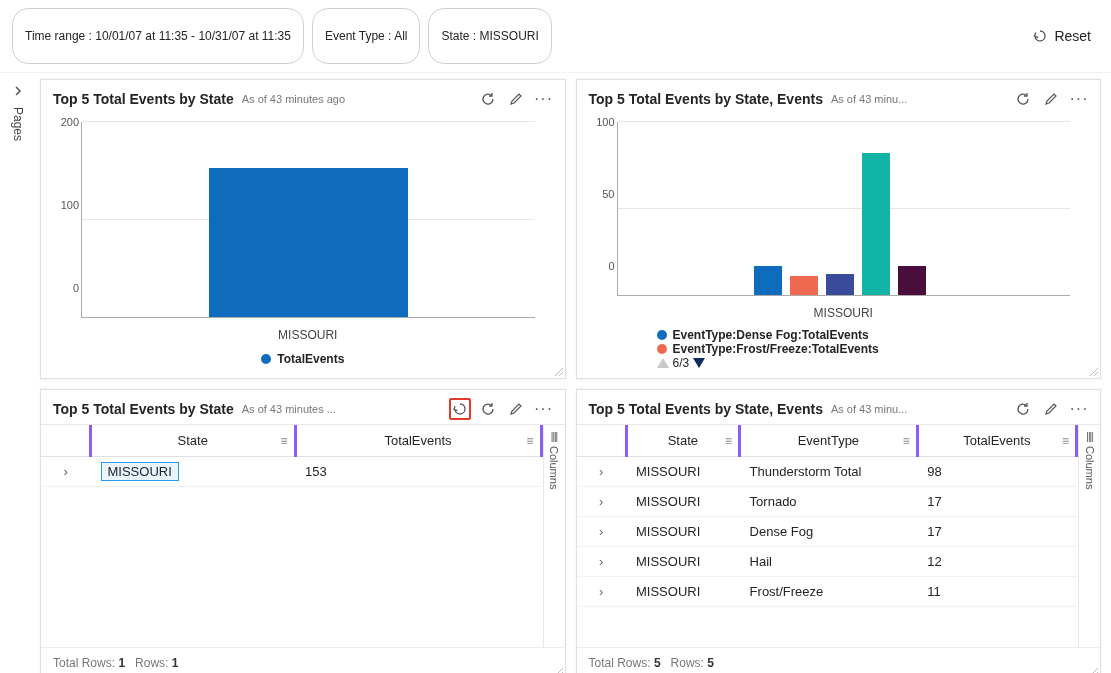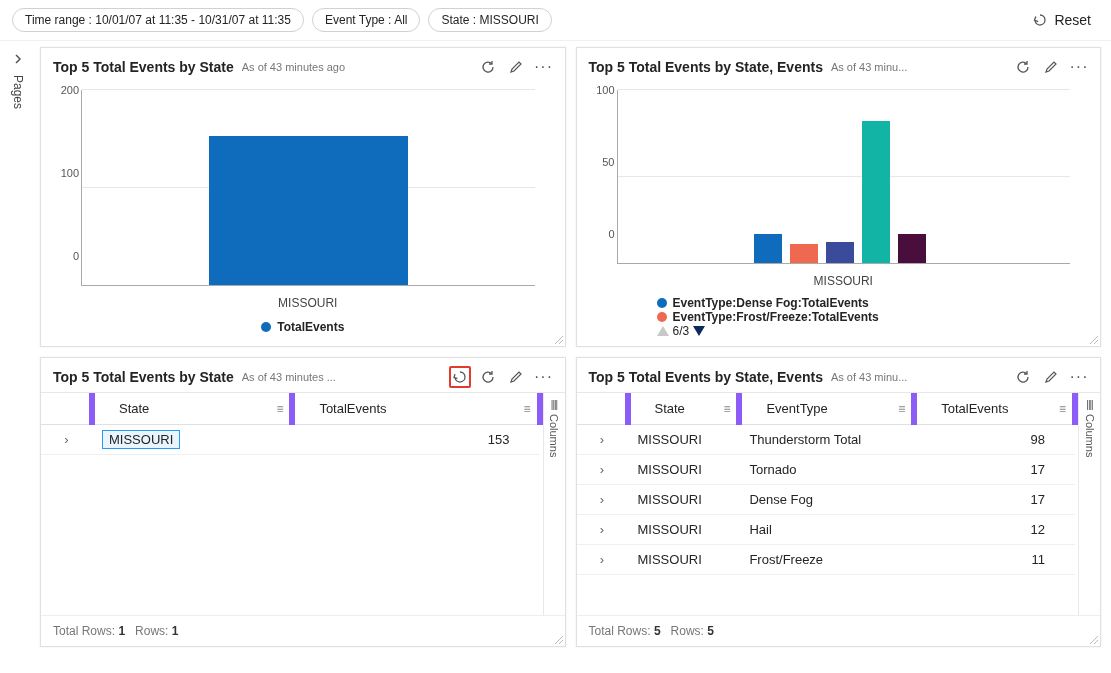--- a/index.html
+++ b/index.html
@@ -13,21 +13,21 @@
   .top-bar {
     display: flex;
     align-items: center;
     padding: 8px 12px;
     gap: 8px;
     border-bottom: 1px solid #f0f0f0;
   }
   .pill {
     border: 1px solid #d1d1d1;
     border-radius: 16px;
-    padding: 4px 12px;
+    padding: 20px 12px;
     font-size: 12px;
     background: #fff;
     cursor: pointer;
     white-space: nowrap;
   }
   .spacer { flex: 1; }
   .reset-btn {
     display: flex;
     align-items: center;
     gap: 6px;
@@ -114,25 +114,25 @@
   .bar2 { position:absolute; bottom:0; width: 28px; }
   .legend2 { font-size: 12px; padding: 2px 0 0 70px; }
   .legend2-row { display:flex; align-items:center; gap:6px; font-weight:600; }
   .pager { display:flex; align-items:center; gap:4px; padding-left: 70px; font-size:12px; }
   .tri-up { width:0;height:0;border-left:6px solid transparent;border-right:6px solid transparent;border-bottom:10px solid #c8c8c8; cursor:pointer;}
   .tri-down { width:0;height:0;border-left:6px solid transparent;border-right:6px solid transparent;border-top:10px solid #0d2a5b; cursor:pointer;}
   
   .table-wrap { flex:1; display:flex; overflow:hidden; border-top:1px solid #e8e8e8; }
   .table-main { flex:1; overflow:auto; }
   table { border-collapse: collapse; width: 100%; }
-  th { text-align:left; font-weight:400; font-size:13px; padding: 8px 24px; border-bottom:1px solid #e0e0e0; border-right:6px solid #8b5cf6; position:relative; background:#fff;}
+  th { text-align:center; font-weight:400; font-size:13px; padding: 8px 24px; border-bottom:1px solid #e0e0e0; border-right:3px solid #8b5cf6; position:relative; background:#fff;}
   th .colmenu { position:absolute; right:6px; top:50%; transform:translateY(-50%); color:#888; cursor:pointer; font-size:12px;}
   td { padding: 7px 10px; border-bottom:1px solid #f0f0f0; font-size:13px; }
   td.expander { width:28px; text-align:center; color:#666; cursor:pointer;}
-  td.num { text-align:right; padding-right: 30px;}
+  td.num { text-align:left; padding-right: 30px;}
   .row-highlight td.state-cell span { border: 1.5px solid #2899f5; padding: 1px 6px; background:#eaf4fd;}
   .columns-rail { width:22px; border-left:1px solid #e8e8e8; display:flex; flex-direction:column; align-items:center; padding-top:6px; gap:4px; color:#555;}
   .columns-rail .bars { font-size:10px; letter-spacing:-1px;}
   .columns-label { writing-mode: vertical-rl; font-size:11px; }
   .table-footer { padding: 8px 12px; color:#777; font-size:12px; display:flex; gap:10px; border-top:1px solid #eee;}
   .table-footer b { color:#333; font-weight:600; }
   svg { display:block; }
 </style>
 </head>
 <body>

